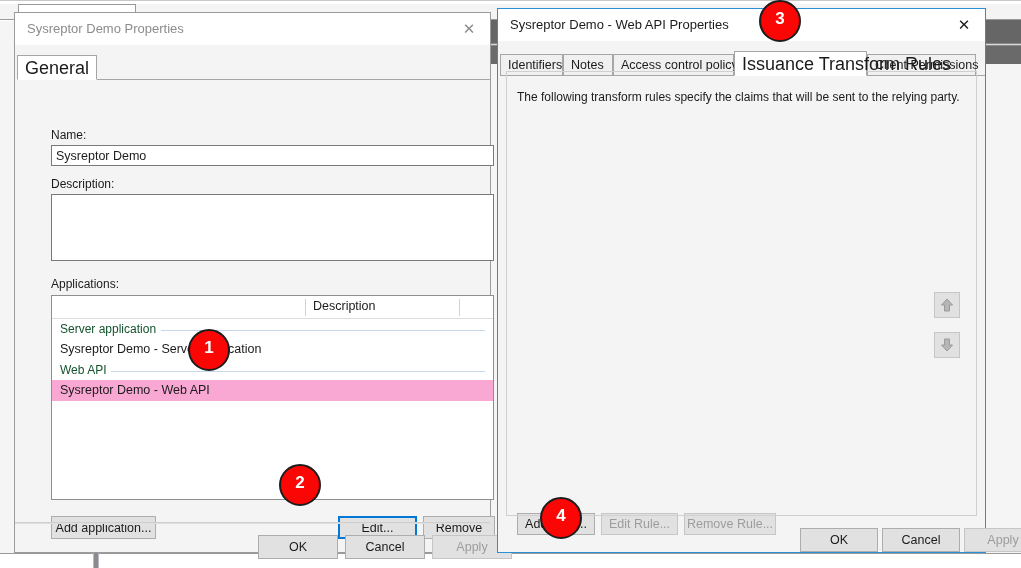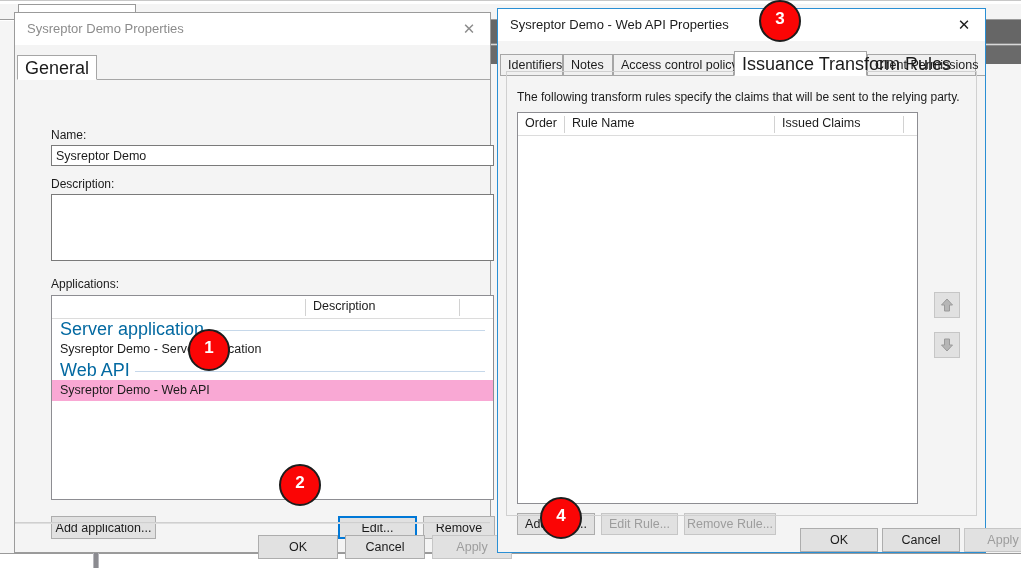--- a/index.html
+++ b/index.html
@@ -237,22 +237,22 @@
     width: 1px; height: 17px;
     background: #d2d2d2;
   }
   .lv-group {
     position: relative;
     height: 20px;
   }
   .lv-group-text {
     position: absolute;
     left: 8px; top: 0;
-    font-size: 18px;
-    color: #0369a1;
+    font-size: 12px;
+    color: #14532d;
     line-height: 20px;
     background: #ffffff;
     padding-right: 5px;
     white-space: nowrap;
   }
   .lv-group-rule {
     position: absolute;
     left: 8px; right: 8px; top: 11px;
     height: 1px;
     background: #c6d8ea;
@@ -427,31 +427,20 @@
         <div class="tab active" style="left:234px; width:133px;">Issuance Transform Rules</div>
         <div class="tab" style="left:367px; width:109px;">Client Permissions</div>
       </div>
 
       <div class="tabpage">
 
         <div class="lbl" style="left:17px; top:14px;">The following transform rules specify the claims that will be sent to the relying party.</div>
 
         <div class="groupbox" style="left:8px; top:2px; width:469px; height:428px; border:none;"></div>
 
-        <div class="listview" style="left:17px; top:36px; width:401px; height:392px;">
-
-          <div class="lv-header">
-            <div class="lv-col" style="left:0; width:46px;">Order</div>
-            <div class="lv-colsep" style="left:46px;"></div>
-            <div class="lv-col" style="left:47px; width:209px;">Rule Name</div>
-            <div class="lv-colsep" style="left:256px;"></div>
-            <div class="lv-col" style="left:257px; width:128px;">Issued Claims</div>
-            <div class="lv-colsep" style="left:385px;"></div>
-          </div>
-        </div>
 
         <div class="btn-arrow" style="left:434px; top:216px;">
           <svg width="16" height="16" viewBox="0 0 16 16" aria-hidden="true">
             <path d="M8 2 L13.5 8 L10.5 8 L10.5 14 L5.5 14 L5.5 8 L2.5 8 Z" fill="#b6b6b6" stroke="#9a9a9a" stroke-width="1"></path>
           </svg>
         </div>
         <div class="btn-arrow" style="left:434px; top:256px;">
           <svg width="16" height="16" viewBox="0 0 16 16" aria-hidden="true">
             <path d="M8 14 L2.5 8 L5.5 8 L5.5 2 L10.5 2 L10.5 8 L13.5 8 Z" fill="#b6b6b6" stroke="#9a9a9a" stroke-width="1"></path>
           </svg>

